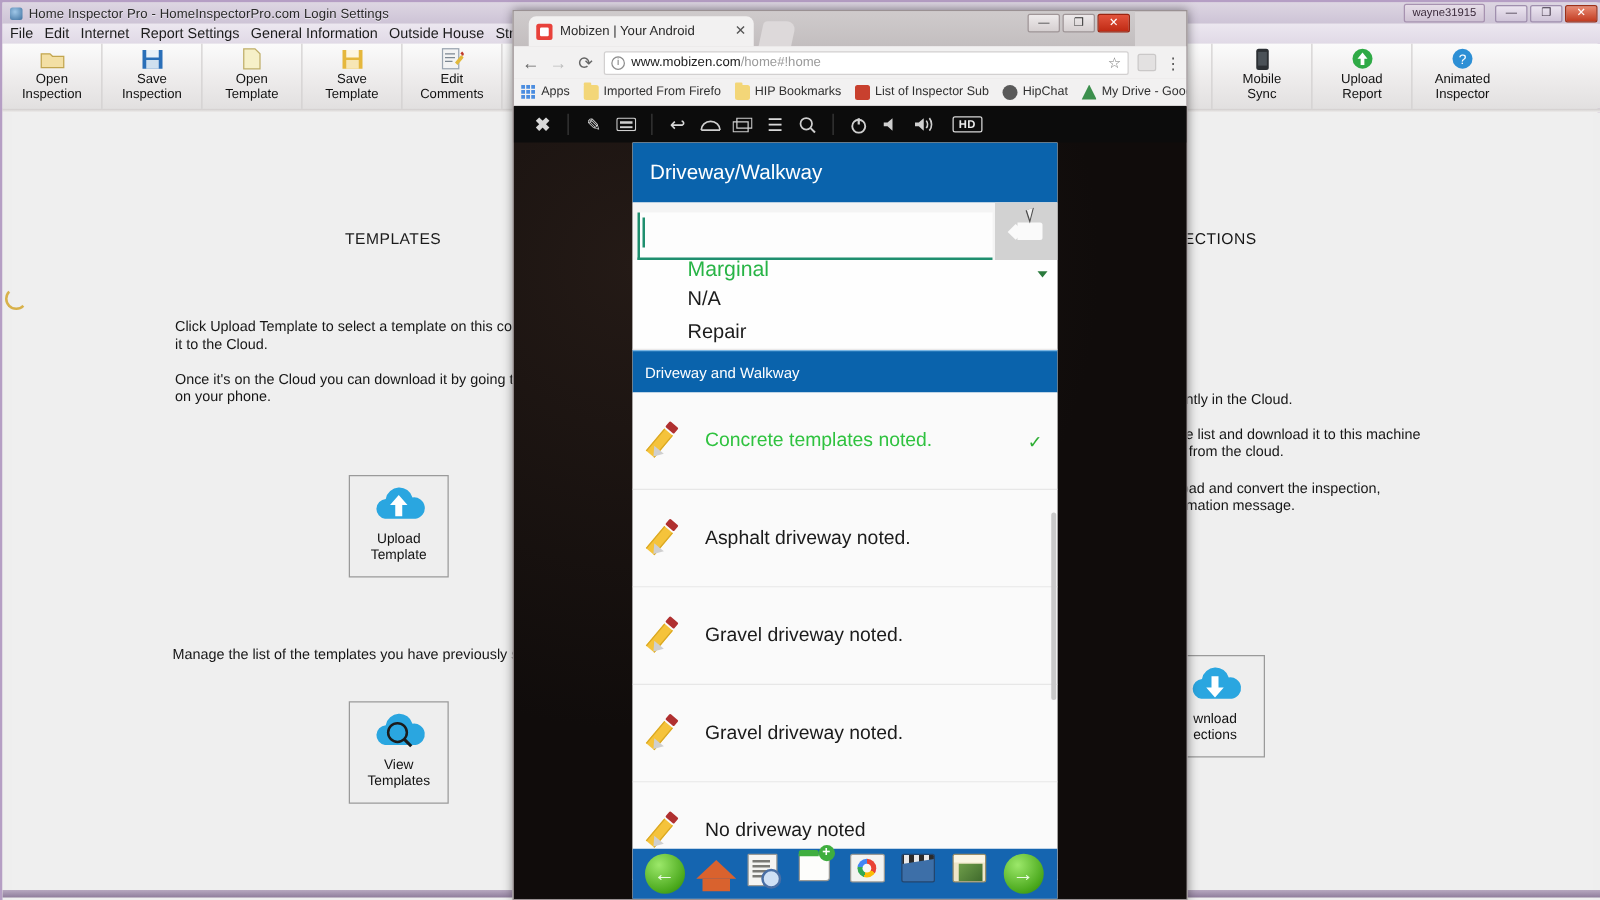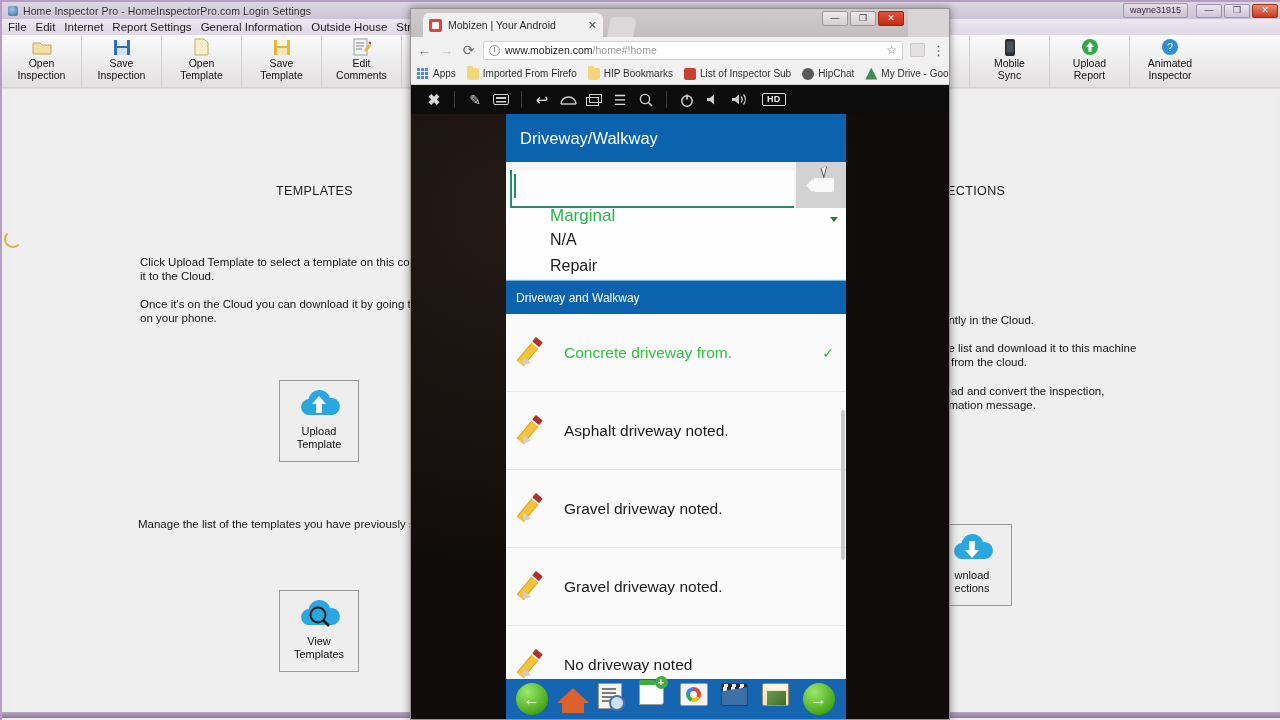--- a/index.html
+++ b/index.html
@@ -547,21 +547,21 @@
 
         <div class="cloud-btn" style="left:269px; top:290px;">
           <svg width="48" height="34">
             <path d="M13 28 a8 8 0 0 1 0.6-15.9 A11 11 0 0 1 35 11 a8.5 8.5 0 0 1 2.5 17 z" fill="#2aa6e0"></path>
             <path d="M24 9 l7 8 h-4.2 v9 h-5.6 v-9 H17 z" fill="#ffffff"></path>
           </svg>
           <div class="lbl">Upload
 Template</div>
         </div>
 
-        <div class="cloud-btn" style="left:269px; top:500px;">
+        <div class="cloud-btn" style="left:269px; top:471px;">
           <svg width="48" height="34">
             <path d="M13 28 a8 8 0 0 1 0.6-15.9 A11 11 0 0 1 35 11 a8.5 8.5 0 0 1 2.5 17 z" fill="#2aa6e0"></path>
             <circle cx="23" cy="18" r="7.5" fill="none" stroke="#1b1b1b" stroke-width="2"></circle>
             <path d="M28.5 23.5 L34 29" stroke="#1b1b1b" stroke-width="2.5"></path>
           </svg>
           <div class="lbl">View
 Templates</div>
         </div>
 
         <div class="vscroll" style="right:0">
@@ -746,21 +746,21 @@
           <div class="t">Driveway and Walkway</div>
         </div>
 
         <div class="ph-list">
           <div class="ph-item checked">
             <span class="pencil">
                 <span class="body"></span>
                 <span class="cap"></span>
                 <span class="tip"></span>
               </span>
-            <span class="txt">Concrete driveway from.</span>
+            <span class="txt">Concrete templates noted.</span>
             <span class="ph-check">✓</span>
           </div>
           <div class="ph-item">
             <span class="pencil">
                 <span class="body"></span>
                 <span class="cap"></span>
                 <span class="tip"></span>
               </span>
             <span class="txt">Asphalt driveway noted.</span>
           </div>

